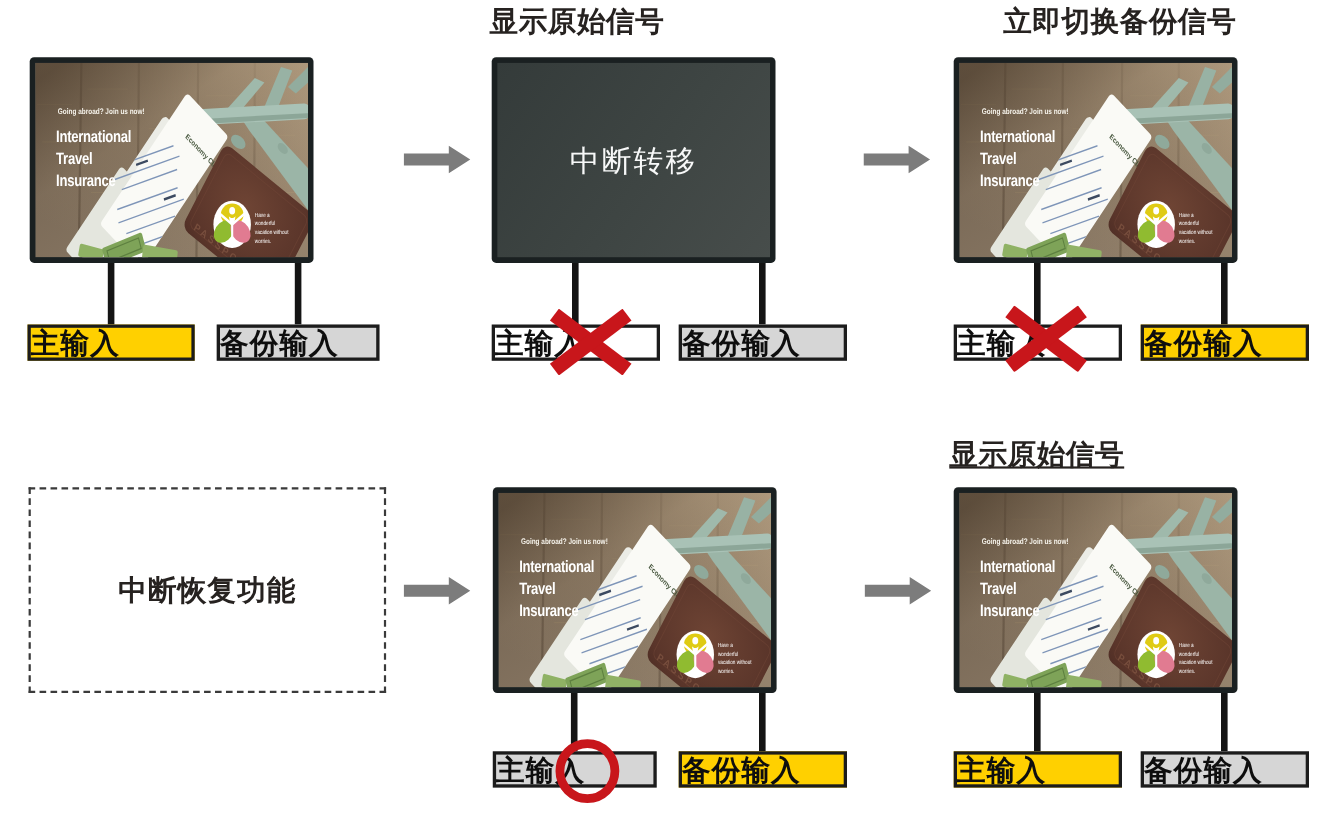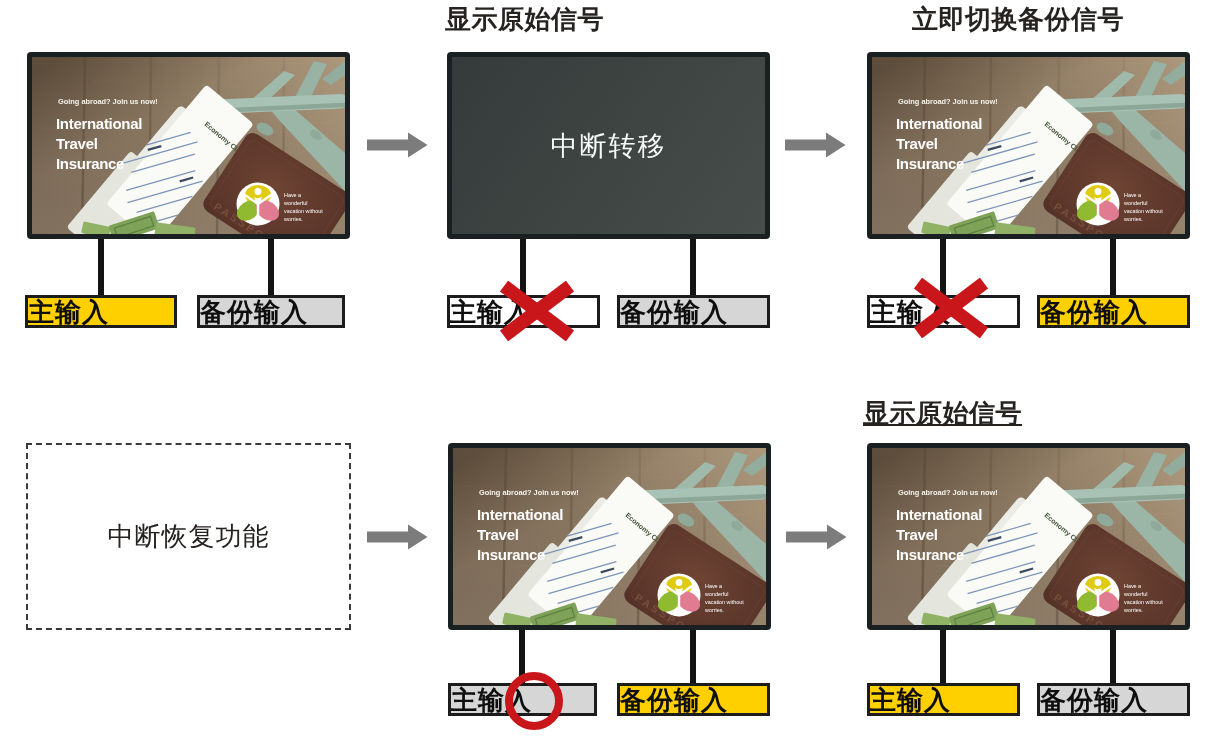--- a/index.html
+++ b/index.html
@@ -6,21 +6,21 @@
   .canvas{
     position:relative; width:1206px; height:747px; background:#ffffff;
     font-family:"Liberation Sans","DejaVu Sans",sans-serif; overflow:hidden;
   }
   .title{
     position:absolute; font-size:26px; font-weight:bold;
     color:var(--title_ink,#262220); white-space:nowrap; line-height:28px;
     letter-spacing:0.5px;
   }
   .screen{
-    position:absolute; width:323px; height:187px; box-sizing:border-box;
+    position:absolute; width:258px; height:187px; box-sizing:border-box;
     background:#1A2021; border-radius:4px; padding:5px;
   }
   .screen-view{
     position:relative; width:100%; height:100%; overflow:hidden; background:#2E3434;
   }
   .ad-svg{display:block; width:100%; height:100%;}
   .screen-dark{
     width:100%; height:100%;
     background:linear-gradient(125deg,#343B3A 0%,#3E4543 55%,#474D4B 100%);
     display:flex; align-items:center; justify-content:center;
@@ -40,21 +40,21 @@
   }
   .io-yellow{background:var(--accent_yellow,#FFD000);}
   .io-gray{background:var(--inactive_gray,#D6D6D6);}
   .io-white{background:#FFFFFF;}
   .arrow{position:absolute; width:61px; height:26px; color:var(--arrow_gray,#7C7C7C);}
   .arrow svg{display:block;width:100%;height:100%;}
   .dashed-box{
     position:absolute; left:26px; top:443px; width:325px; height:187px;
     box-sizing:border-box; border:2px dashed #3A3A3A;
     display:flex; align-items:center; justify-content:center;
-    font-size:26px; font-weight:normal; color:var(--title_ink,#262220);
+    font-size:26px; font-weight:bold; color:var(--title_ink,#262220);
     letter-spacing:1px;
   }
   .xmark{position:absolute; width:80px; height:60px;}
   .xmark line{stroke:var(--mark_red,#C8161B); stroke-width:13.5px;}
   .red-circle{
     position:absolute; left:505px; top:672px; width:58px; height:58px;
     box-sizing:border-box; border:8px solid var(--mark_red,#C8161B);
     border-radius:50%;
   }
 </style>

